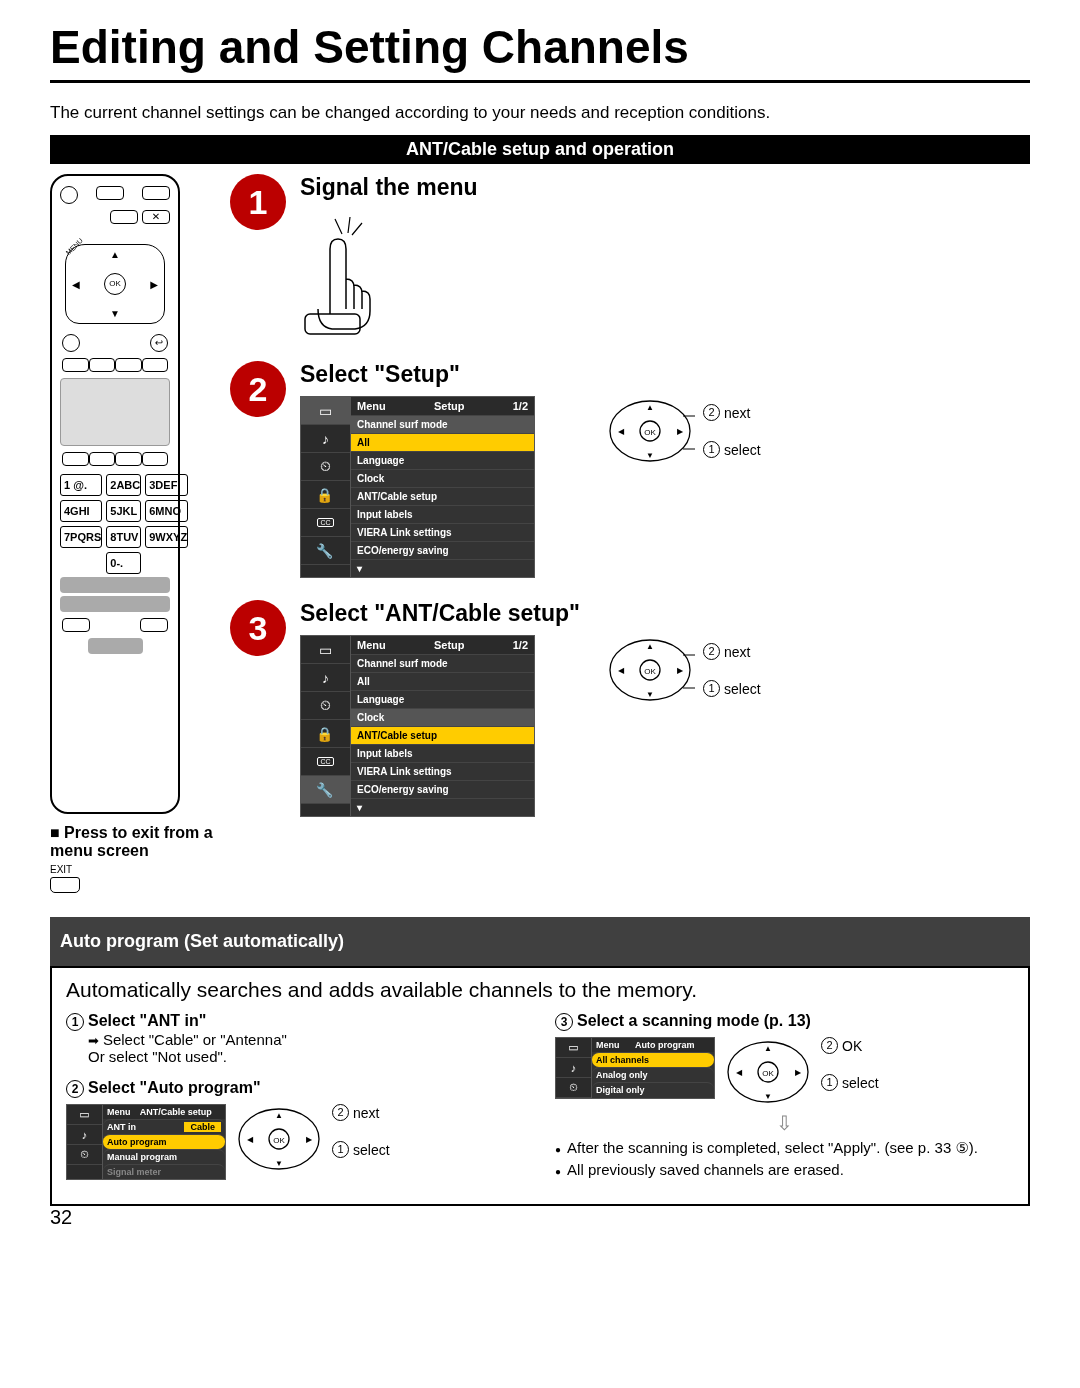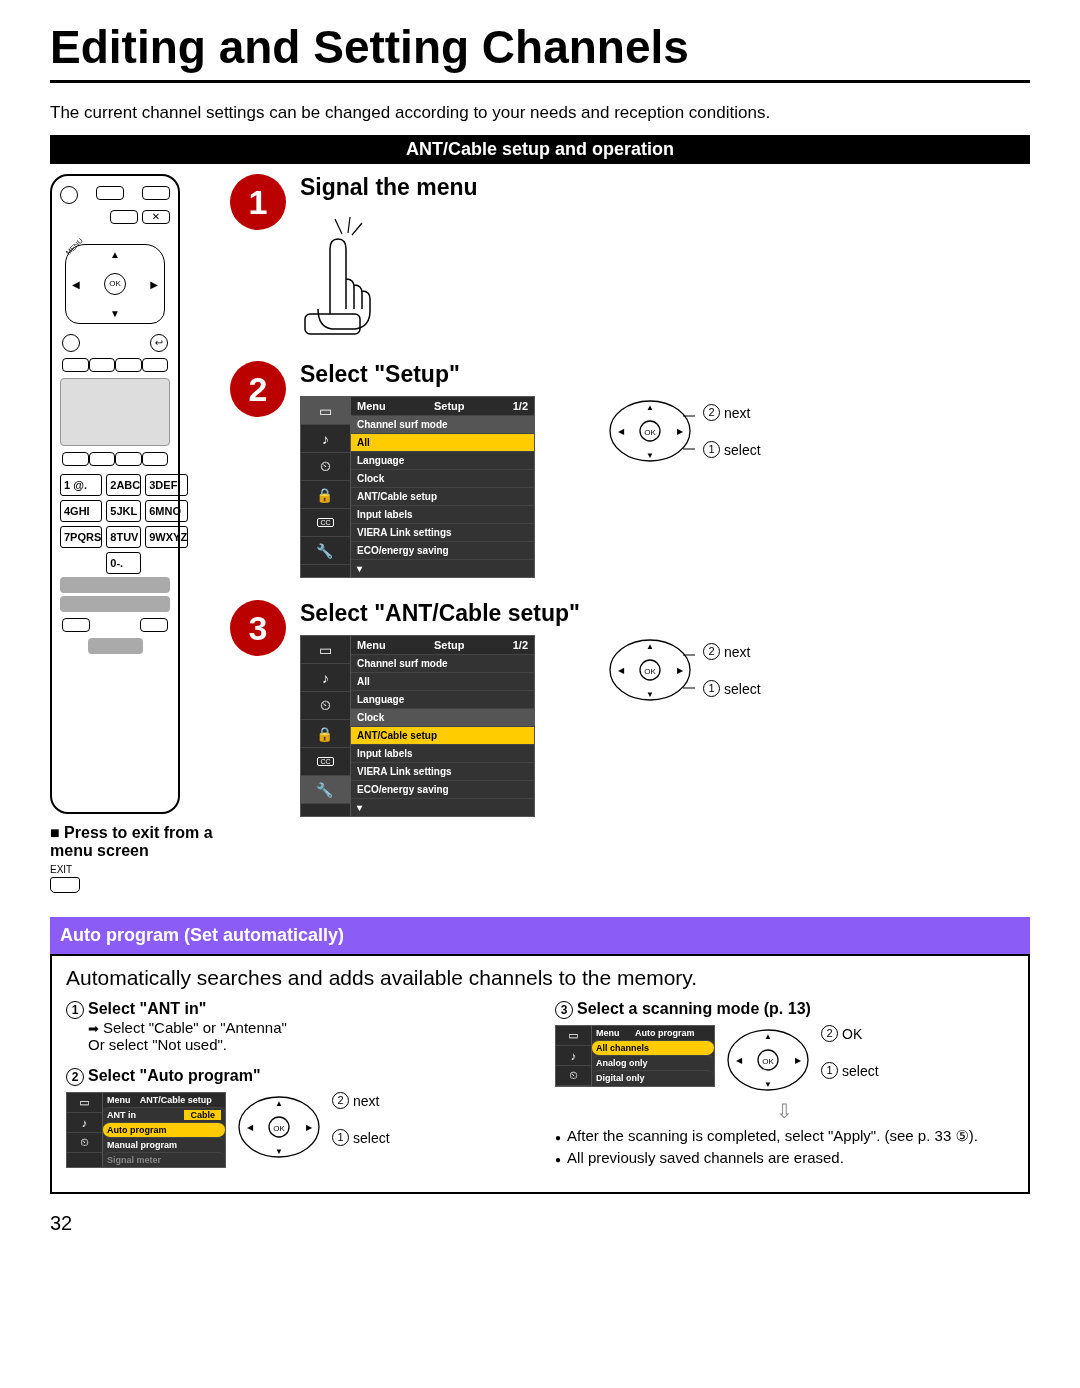--- a/index.html
+++ b/index.html
@@ -44,41 +44,41 @@
   .dpad-mini{ position:relative; width:90px; height:70px; display:inline-block;}
   .dpad-mini svg{ width:100%; height:100%;}
   .dpad-lbl{ font-size:14px; display:flex; align-items:center; gap:4px;}
   .dpad-lbl .num-circ{ width:17px; height:17px; border:1.3px solid #000; border-radius:50%; font-size:11px; text-align:center; line-height:15px; display:inline-block;}
   .dpad-area{ display:flex; align-items:center; gap:8px; margin-left:10px;}
   .dpad-texts{ display:flex; flex-direction:column; gap:20px;}
   .step-inner{ display:flex; gap:60px; align-items:flex-start;}
   .press-exit{ margin-top:10px; font-size:16px; }
   .press-exit .sq{ display:inline-block; width:30px; height:16px; border:1.5px solid #000; border-radius:3px 3px 5px 5px; margin-top:2px;}
   .press-exit .ex-lbl{ font-size:10px; display:block; margin-top:4px;}
-  .sub-bar{ background:#8b5cf6; color:#fff; font-weight:bold; font-size:18px; padding:8px 10px; margin-top:20px;}
+  .sub-bar{ background:#404040; color:#fff; font-weight:bold; font-size:18px; padding:14px 10px; margin-top:20px;}
   .box{ border:2px solid #000; padding:10px 14px; font-size:16px;}
   .box .intro2{ font-size:21px; margin-bottom:10px;}
   .box-cols{ display:flex; gap:30px;}
   .box-col{ flex:1;}
   .substep{ margin-bottom:14px;}
   .substep-title{ font-weight:bold; font-size:16px;}
   .substep-title .num-circ{ width:18px; height:18px; border:1.4px solid #000; border-radius:50%; font-size:12px; text-align:center; line-height:16px; display:inline-block; margin-right:4px;}
   .substep .indent{ margin-left:22px; font-size:15px;}
   .bullet-arrow::before{ content:"➡"; margin-right:4px; font-size:13px;}
   .menu-panel.sm{ width:160px; }
   .menu-panel.sm .menu-left{width:36px;}
   .menu-panel.sm .menu-item{font-size:9px; padding:2px 4px;border-radius:7px;}
   .menu-panel.sm .menu-head{font-size:9px; padding:2px 4px;}
   .menu-panel.sm .ico{height:20px; font-size:11px;}
   .small-row{ display:flex; align-items:center; gap:8px; font-size:14px;}
   .note-list{ margin-top:2px; font-size:15px;}
   .note-list li{ list-style:none; margin-bottom:4px;}
   .note-list li::before{ content:"●"; font-size:10px; margin-right:6px;}
   .down-arrow-big{ text-align:center; font-size:20px; color:#888; margin:4px 0;}
-  .page-num{ font-size:20px; margin-top:18px;}
+  .page-num{ font-size:20px; }
   .menu-head .lbl-menu{ font-size:11px; color:#fff;}
   .cc-box{ border:1px solid #fff; font-size:7px; padding:0 2px; border-radius:2px;}
   .right-item{ display:flex; justify-content:space-between; align-items:center;}
   .rbig{ background:#ddd; border:1px solid #999; border-radius:4px; height:68px; margin:4px 0;}
 </style>
 </head>
 <body>
 
 <h1>Editing and Setting Channels</h1>
 <p class="intro">The current channel settings can be changed according to your needs and reception conditions.</p>

